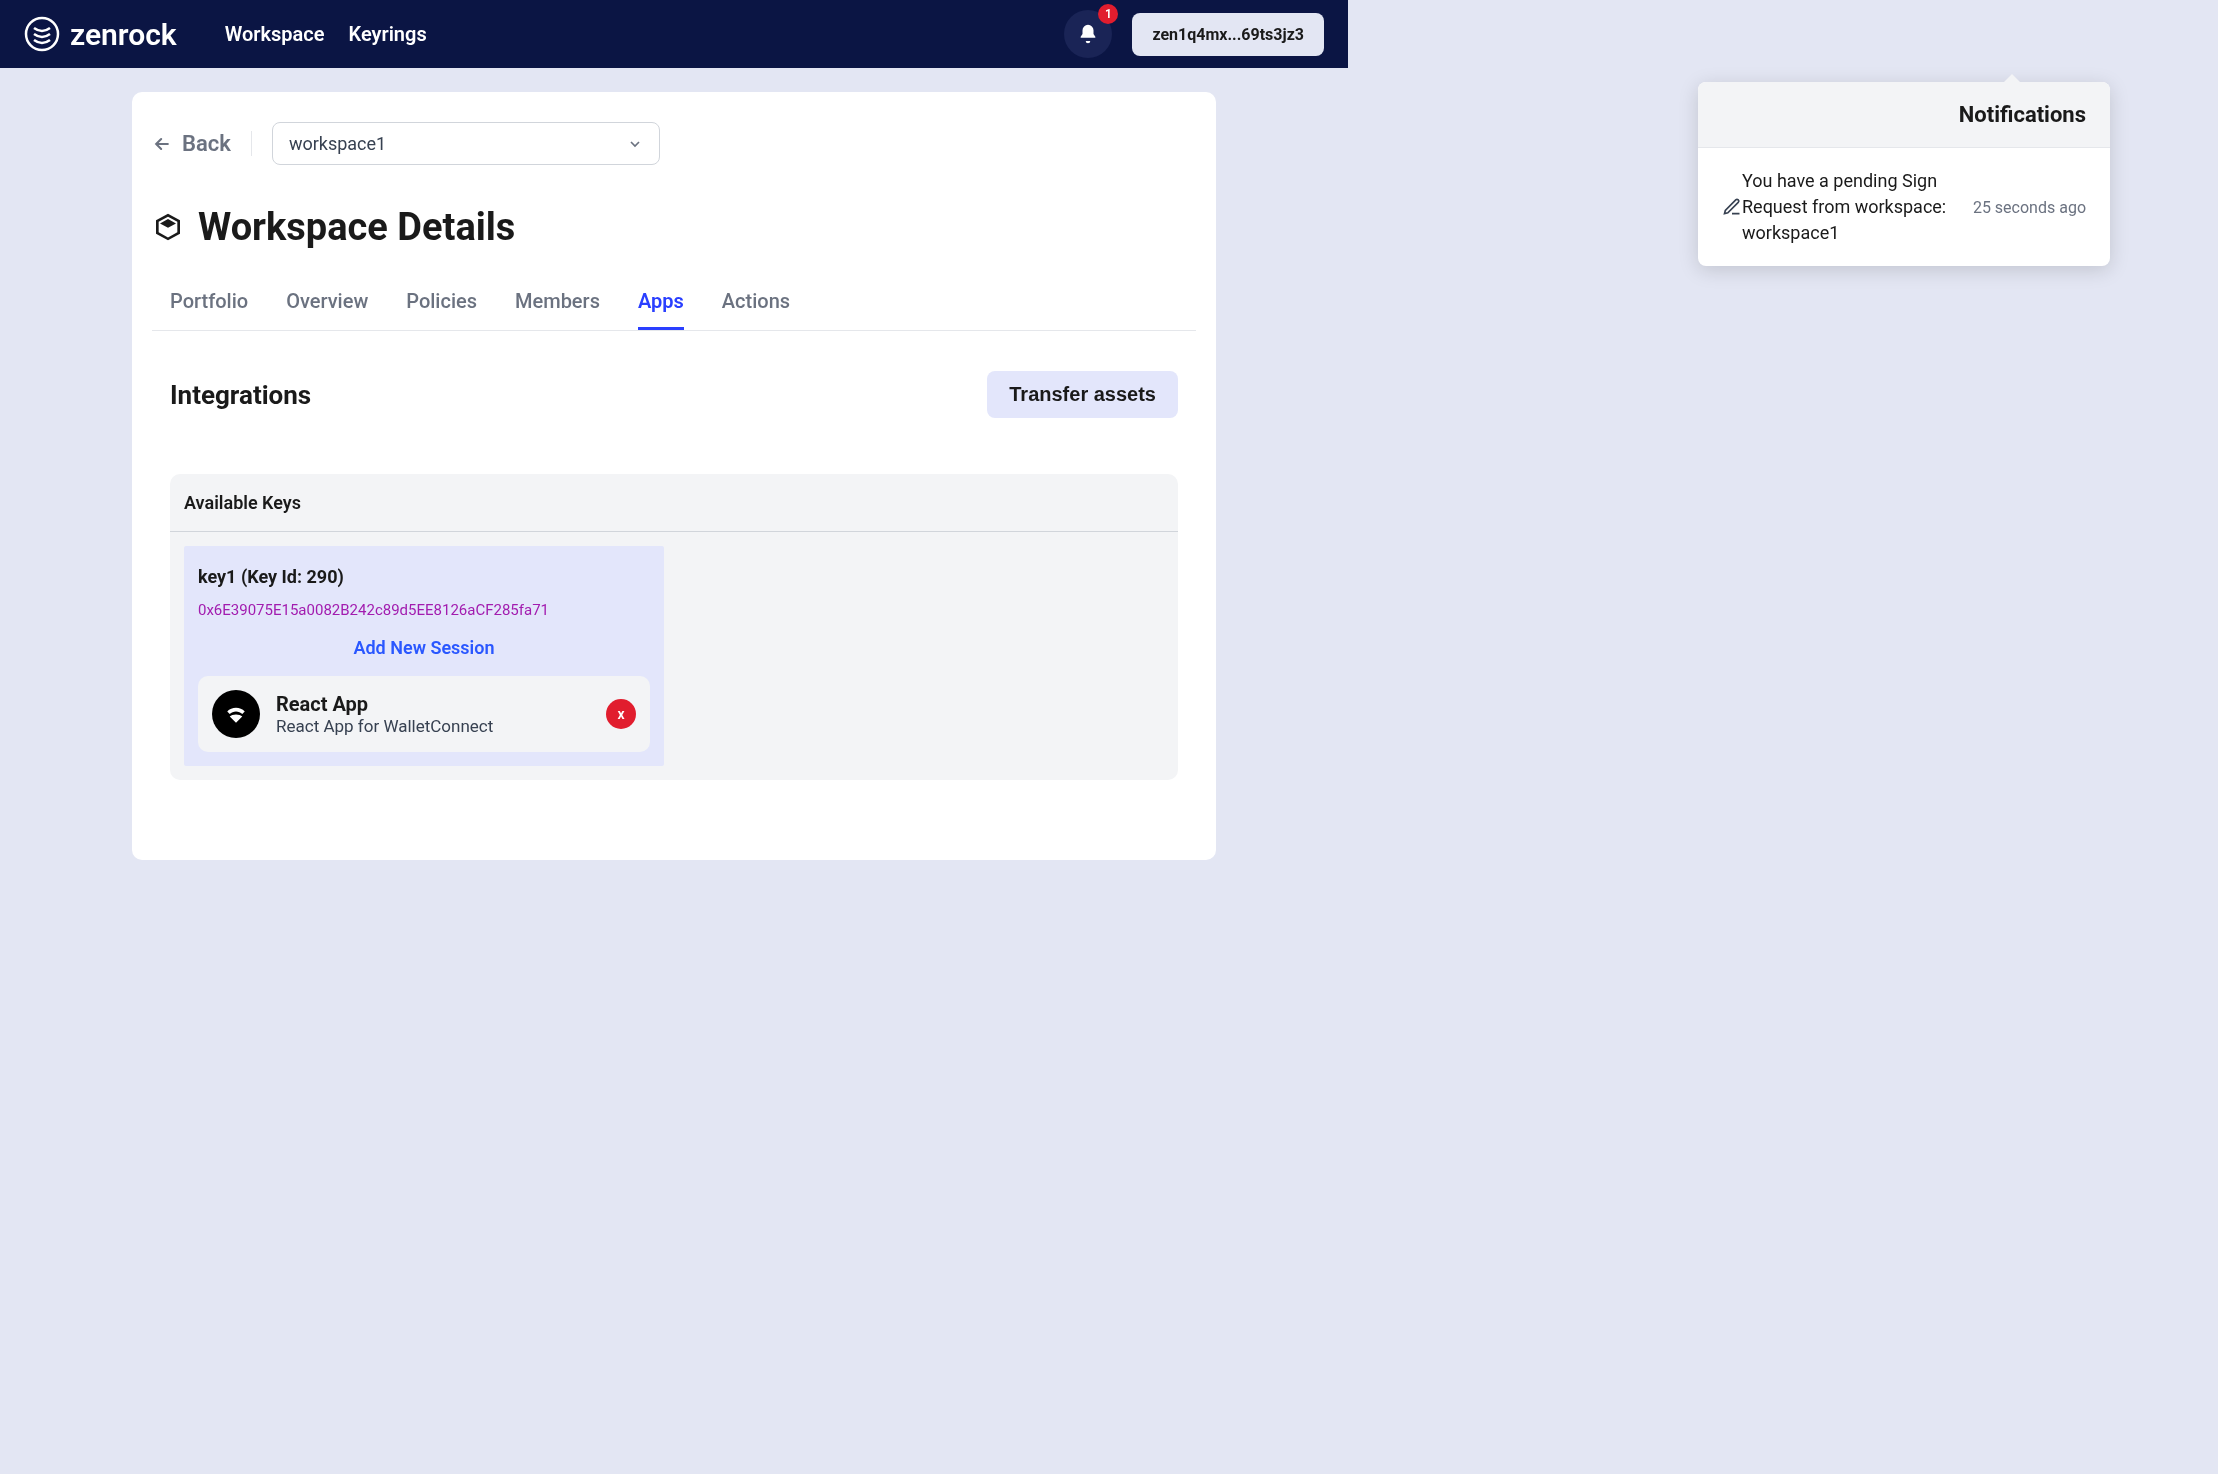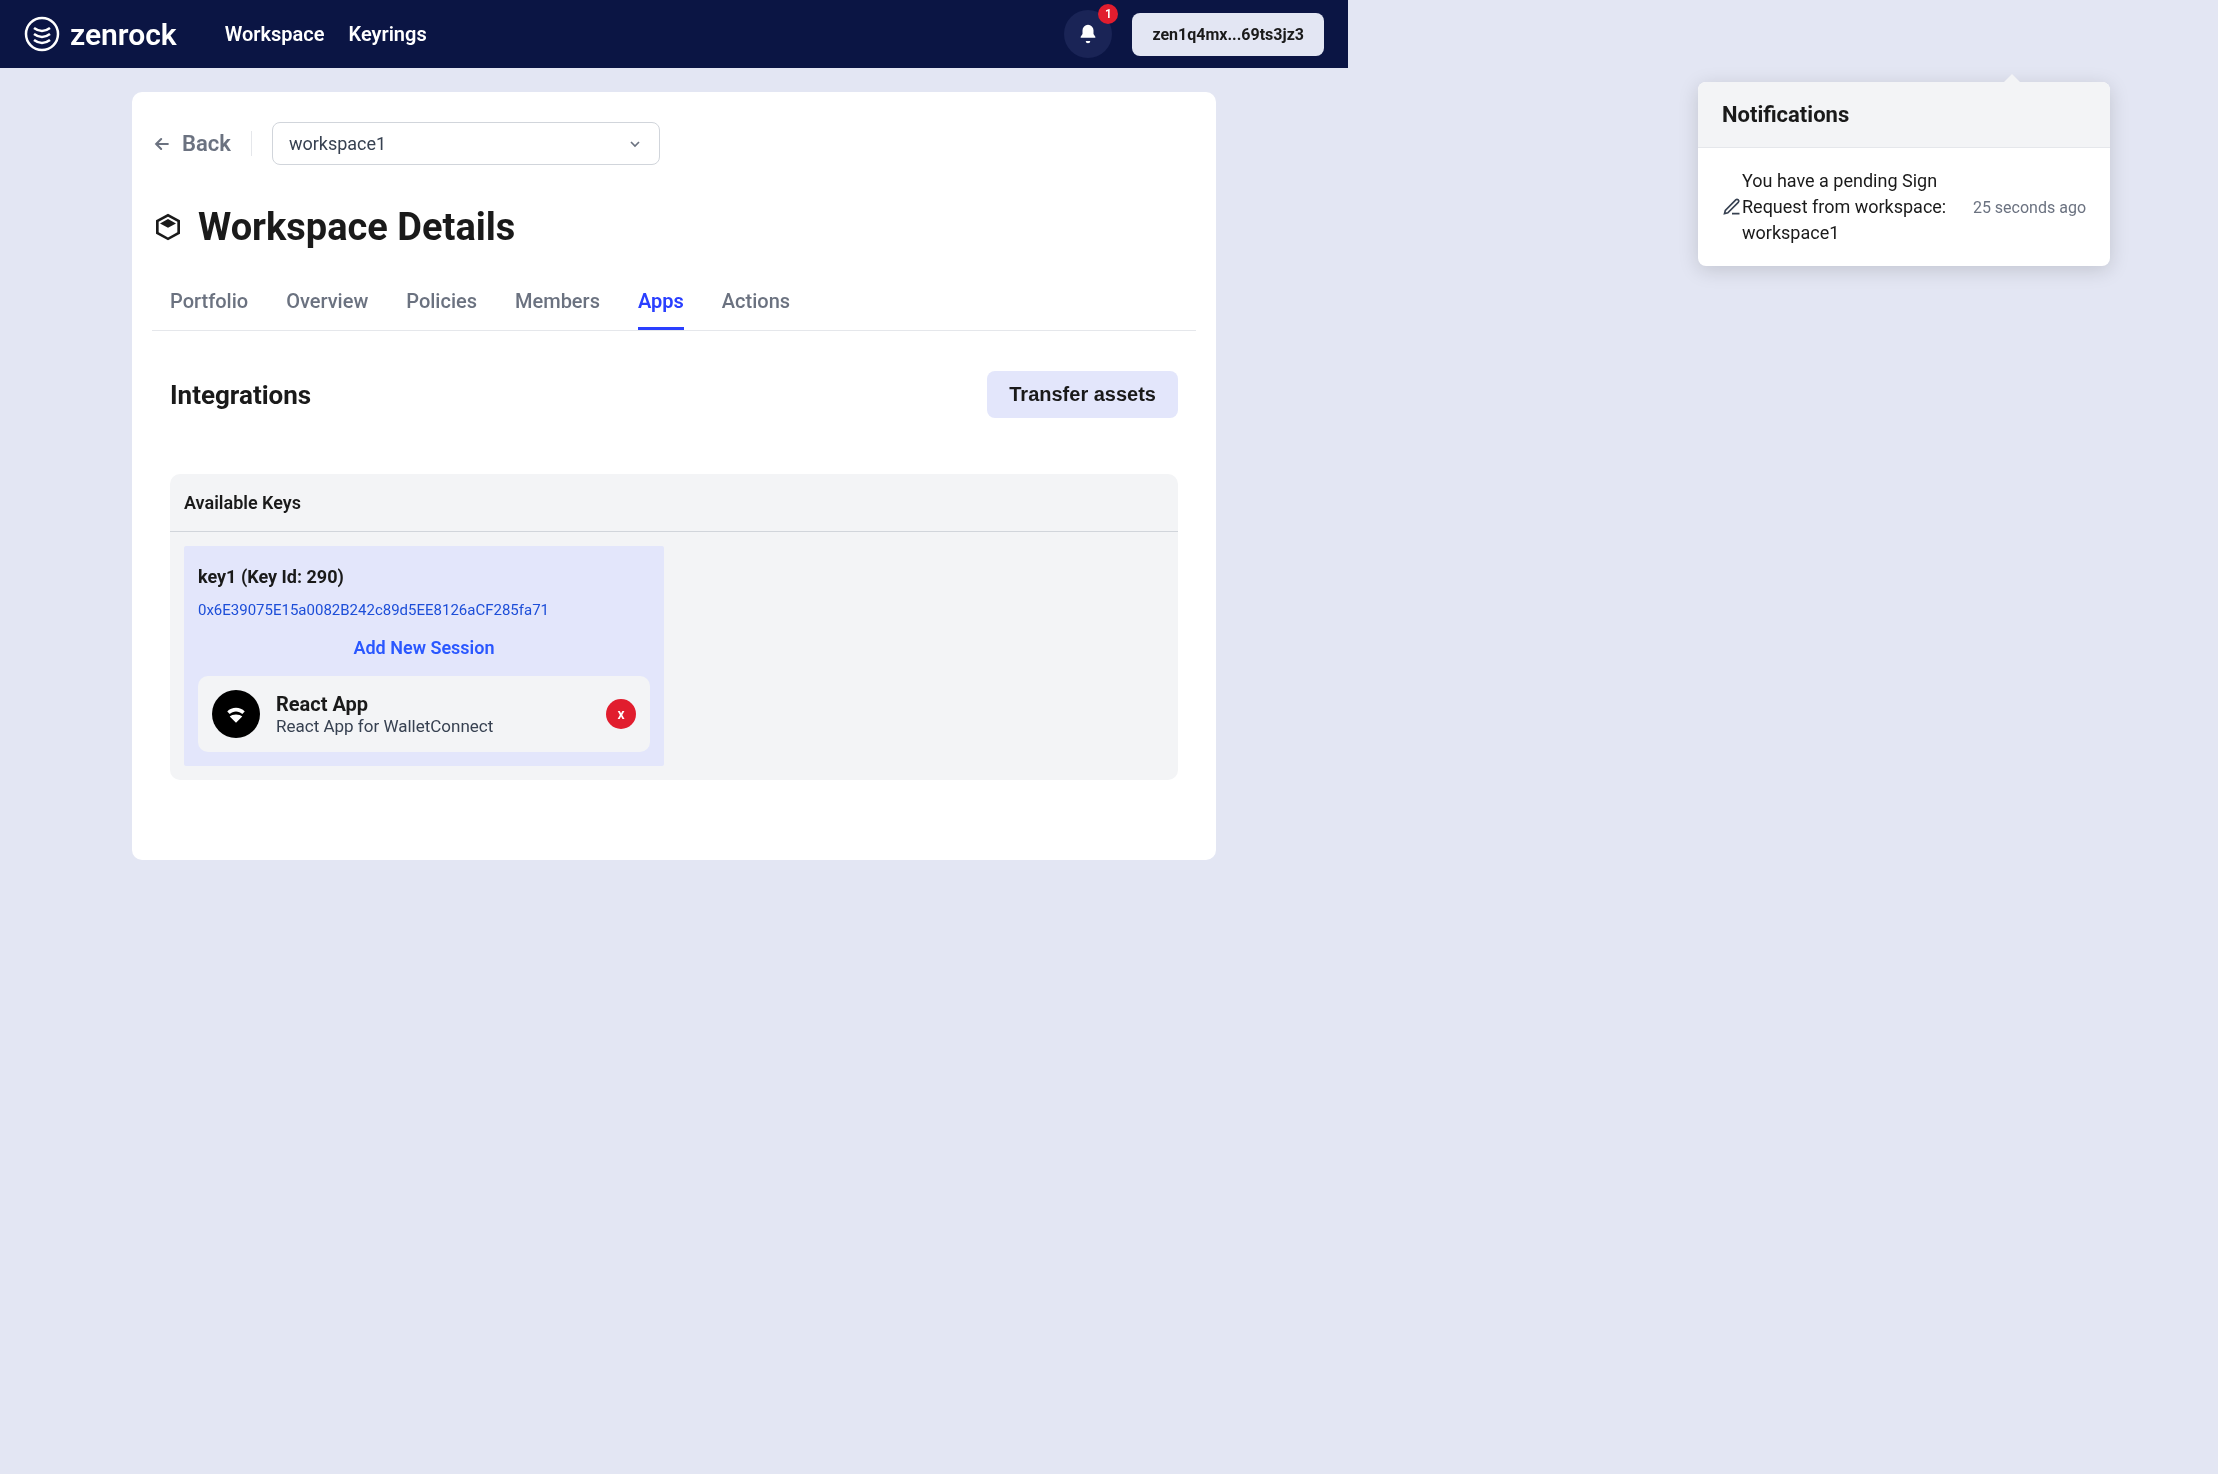--- a/index.html
+++ b/index.html
@@ -106,20 +106,21 @@
       border-right: 10px solid transparent;
       border-bottom: 10px solid #f3f4f6;
     }
     .notifications-header {
       background: #f3f4f6;
       padding: 20px 24px;
       font-size: 22px;
       font-weight: 700;
       border-radius: 8px 8px 0 0;
       border-bottom: 1px solid #e5e7eb;
+      text-align: right;
     }
     .notification-item {
       padding: 20px 24px;
       display: flex;
       align-items: center;
       gap: 0;
     }
     .notification-icon {
       flex-shrink: 0;
     }
@@ -246,21 +247,21 @@
       padding: 20px 14px 14px;
       width: 480px;
     }
     .key-title {
       font-size: 18px;
       font-weight: 700;
       margin-bottom: 14px;
     }
     .key-address {
       font-size: 15px;
-      color: #1d4ed8;
+      color: #a21caf;
       margin-bottom: 18px;
       word-break: break-all;
     }
     .add-session {
       text-align: center;
       color: #2a57ff;
       font-size: 18px;
       font-weight: 600;
       cursor: pointer;
       margin-bottom: 18px;

